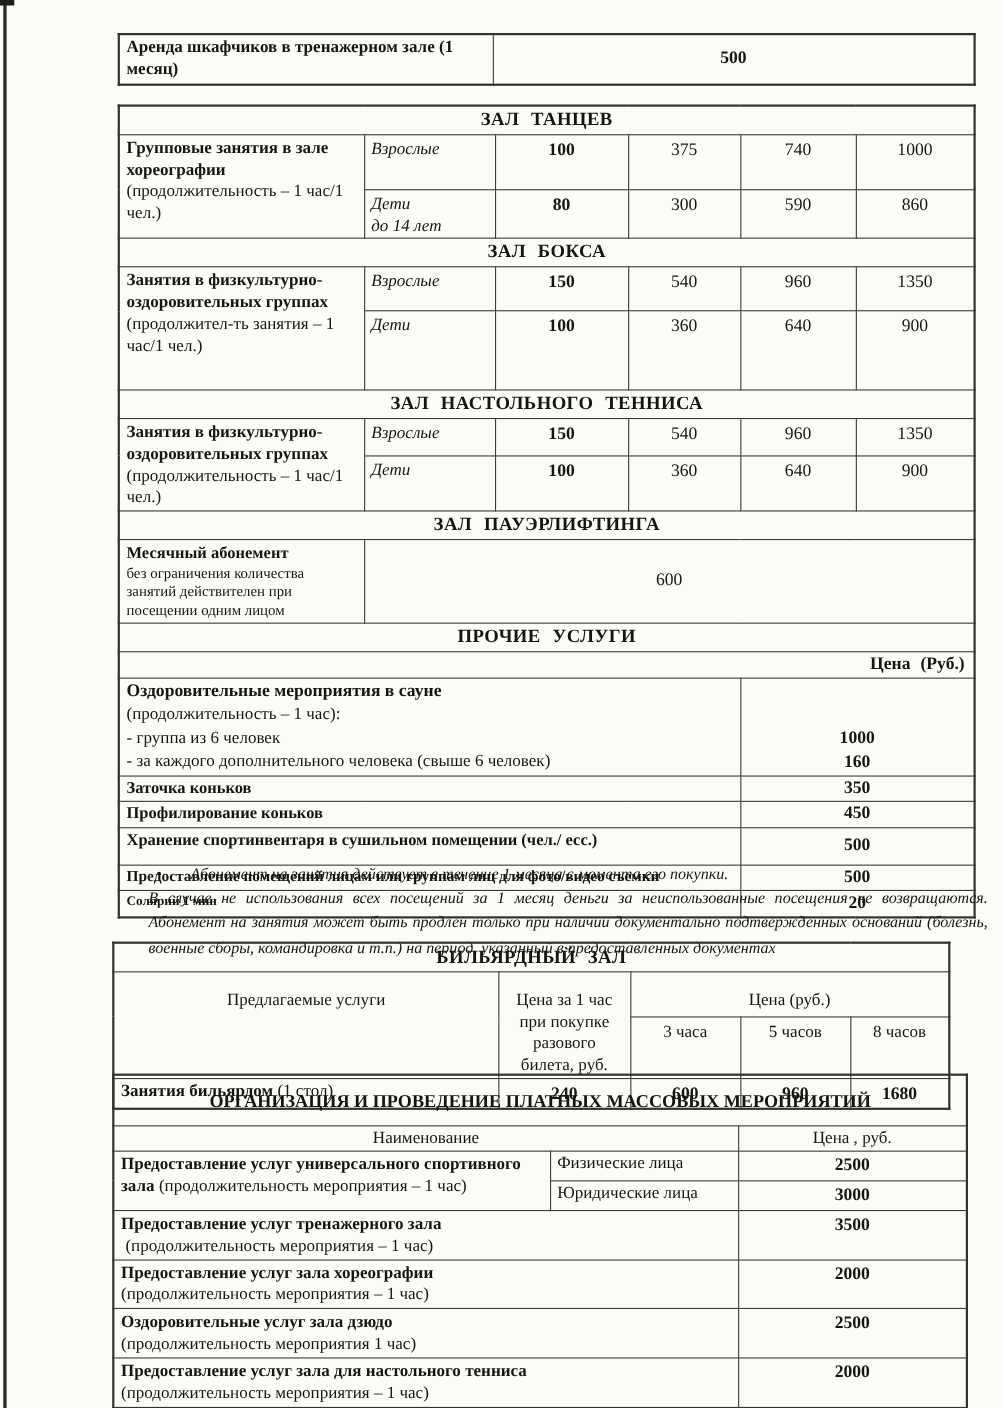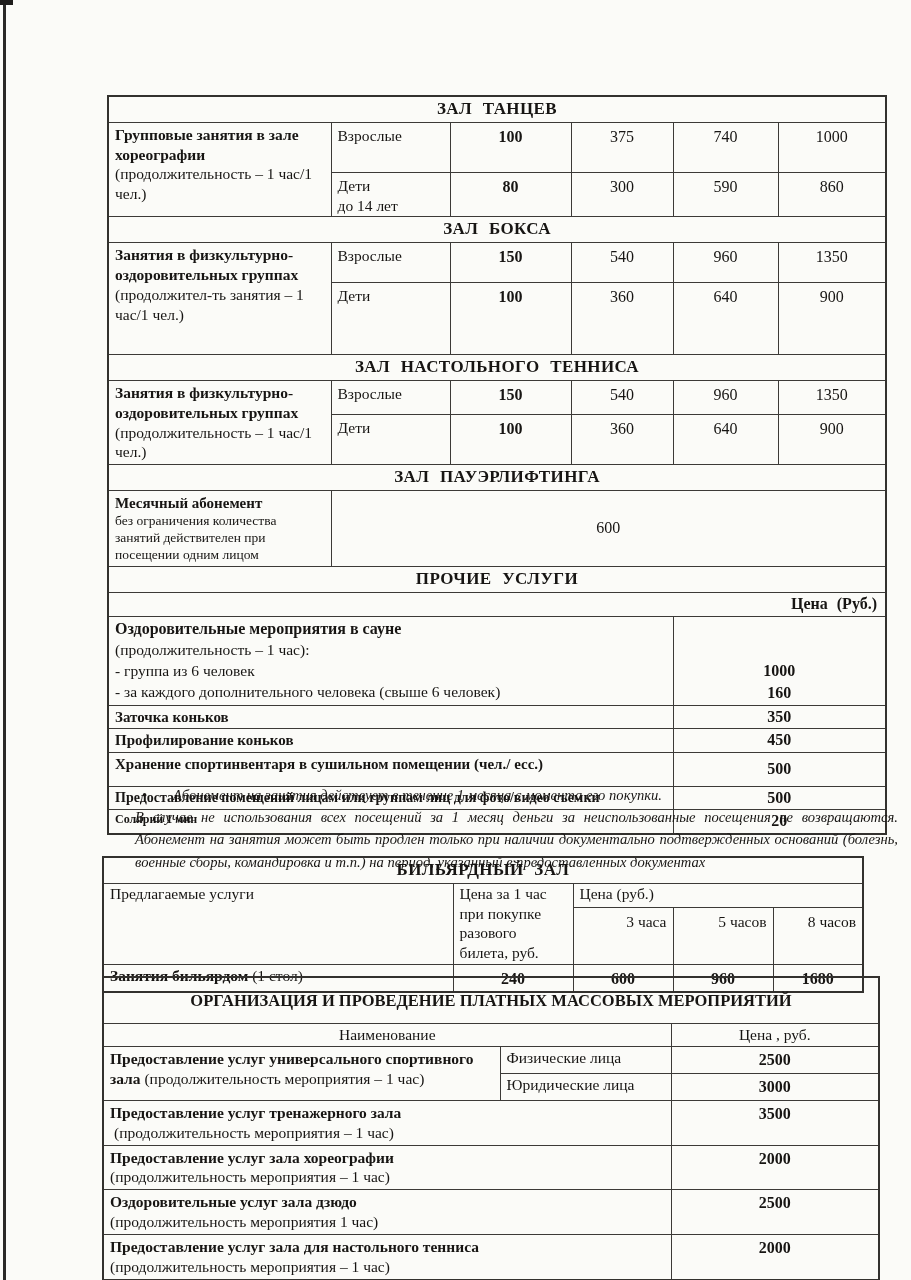--- a/index.html
+++ b/index.html
@@ -16,51 +16,63 @@
   table { border-collapse:collapse; table-layout:fixed; background:transparent; }
   td { border:1.5px solid #3c3a37; padding:1px 6px; vertical-align:top; line-height:1.28; }
   .outer { border:2px solid #33312e; }
 
   .shdr { text-align:center; font-weight:bold; font-size:17px; letter-spacing:.4px; word-spacing:6px; padding:1px 0 2px; vertical-align:middle; }
   .b { font-weight:bold; }
   .note { font-weight:normal; }
   .note.block { display:block; }
   .note.small { font-size:13.5px; line-height:1.25; display:block; }
   .desc { padding:2px 6px; }
-  .who { padding-top:3px; }
+  .who { padding-top:3px;font-style:italic; }
   .pc { text-align:center; padding-top:4px; font-size:16px; }
   .pb { font-weight:bold; }
   .mid { vertical-align:middle; padding-top:0; }
   .price-hdr { text-align:right; font-weight:bold; font-size:16px; padding:1px 8px 2px 0; word-spacing:5px; }
   .svc-label { font-weight:bold; font-size:15px; padding-top:2px; }
   .svc-price { text-align:center; font-weight:bold; font-size:16px; vertical-align:middle; }
   .sauna-label div { line-height:21px; }
   .sauna-prices { display:flex; flex-direction:column; justify-content:flex-end; height:100%; box-sizing:border-box; padding-bottom:1px; }
   .sauna-prices div { line-height:22px; text-align:center; font-weight:bold; font-size:16px; }
   .sauna-cell { height:86px; }
 
   .notes { position:absolute; left:104px; top:784px; width:794px; font-style:italic; font-size:14.6px; line-height:1.52; }
   .notes .bullet-line { padding-left:38px; }
   .notes .bullet { padding-right:26px; font-style:normal; }
   .notes .para { text-align:justify;margin-left:31px; }
 
-  .bil-hdrcell { text-align:left; vertical-align:top; padding-top:0; }
-  .bil-sub { text-align:right; vertical-align:top; padding-top:4px; }
+  .bil-hdrcell { text-align:center; vertical-align:top; padding-top:16px; }
+  .bil-sub { text-align:center; vertical-align:top; padding-top:4px; }
   .ev-title { text-align:center; font-weight:bold; font-size:16.5px; padding:12px 0; vertical-align:middle; }
   .ev-colhdr { text-align:center; font-size:15.5px; }
   .ev-price { text-align:center; font-weight:bold; font-size:16px; padding-top:3px;margin-left:17px; }
   .ev-note { display:block; font-weight:normal; }
 </style>
 </head>
 <body>
 
 <div class="page">
   <div class="edge-line"></div>
   <div class="corner-mark"></div>
 
+  <table class="outer" style="position:absolute; left:107px; top:30px; width:778px;">
+    <colgroup>
+        <col style="width:340px">
+        <col style="width:438px">
+      </colgroup>
+    <tbody>
+        <tr style="height:46px">
+      <td class="b">Аренда шкафчиков в тренажерном зале (1 месяц)</td>
+      <td class="pc pb mid">500</td>
+    </tr>
+  </tbody>
+    </table>
 
   <table class="outer" style="position:absolute; left:107px; top:95px; width:778px;padding-left:47px;">
     <colgroup>
       <col style="width:223px">
         <col style="width:119px">
         <col style="width:121px">
       <col style="width:102px">
         <col style="width:105px">
         <col style="width:108px">
     </colgroup>

